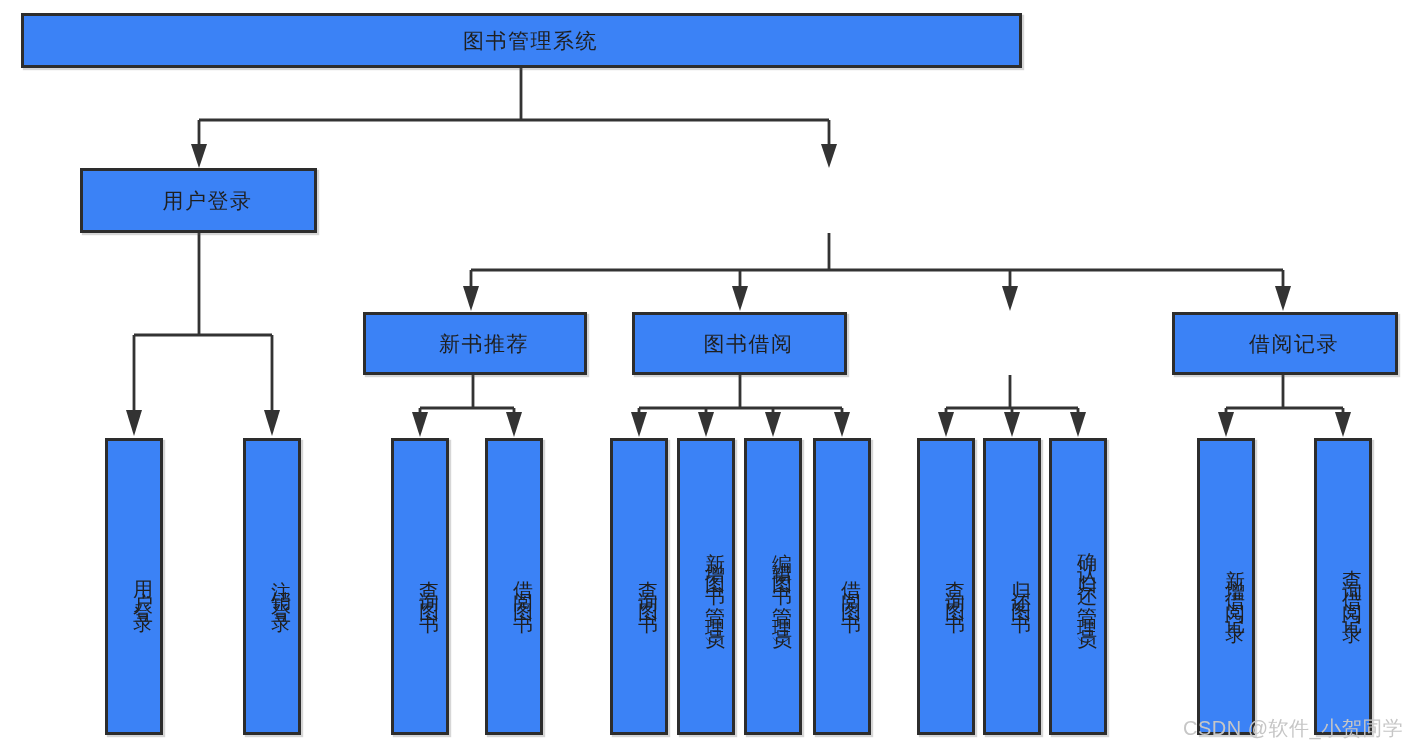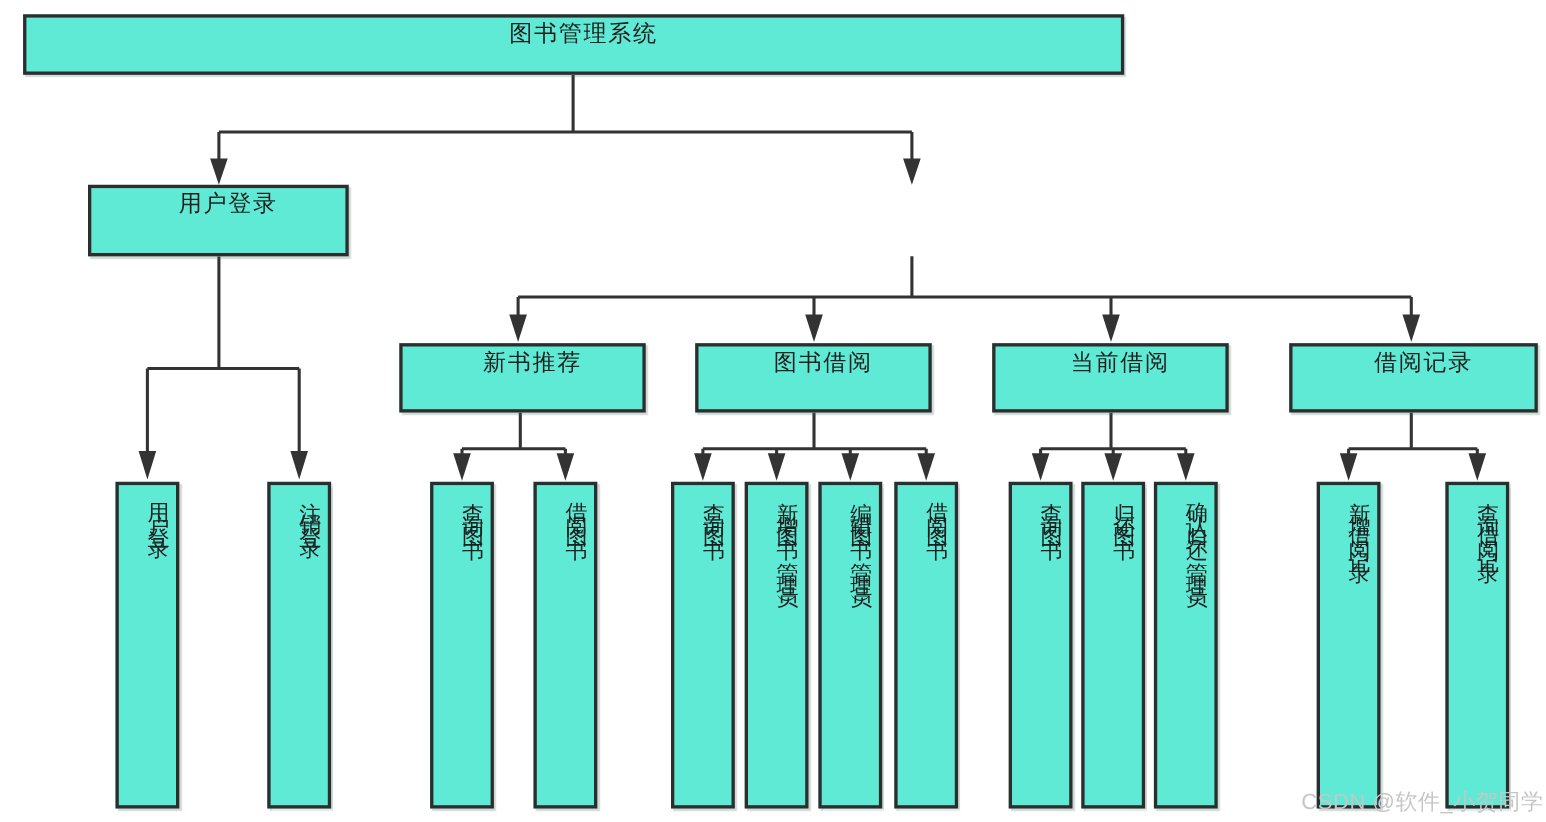--- a/index.html
+++ b/index.html
@@ -3,22 +3,22 @@
 <meta charset="utf-8">
 <style>
   html,body { margin:0; padding:0; background:#ffffff; }
   .canvas {
     position:relative; width:1405px; height:747px; background:#ffffff;
     font-family:"Liberation Sans","DejaVu Sans",sans-serif; color:#1f1f1f;
     overflow:hidden;
   }
   svg.connectors { position:absolute; left:0; top:0; z-index:1; }
   .box {
-    position:absolute; box-sizing:border-box; background:#5eead4;
-    border:3px solid #2d2d2d; display:flex; align-items:flex-start; justify-content:center;
+    position:absolute; box-sizing:border-box; background:#3b82f6;
+    border:3px solid #2d2d2d; display:flex; align-items:center; justify-content:center;
     box-shadow:2px 2px 1px rgba(90,90,90,0.25); z-index:2;padding-left:18px;
   }
   .hlabel { font-size:21px; letter-spacing:1.5px; white-space:nowrap; }
   .root   { left:21px;  top:13px;  width:1001px; height:55px; }
   .l2a    { left:80px;  top:168px; width:237px;  height:65px; }
   .l2b    { left:712px; top:168px; width:235px;  height:65px; }
   .l3     { top:312px; height:63px; }
   .g0 { left:363px;  width:224px; }
   .g1 { left:632px;  width:215px; }
   .g2 { left:902px;  width:215px; }
@@ -84,23 +84,20 @@
   <div class="box l2a">
     <span class="hlabel">用户登录</span>
   </div>
 
   <div class="box l3 g1">
     <span class="hlabel">图书借阅</span>
   </div>
   <div class="box l3 g0">
     <span class="hlabel">新书推荐</span>
   </div>
-  <div class="box l3 g2">
-    <span class="hlabel">当前借阅</span>
-  </div>
   <div class="box l3 g3">
     <span class="hlabel">借阅记录</span>
   </div>
 
   <div class="box vbox v1">
     <span class="vlabel">用户登录</span>
   </div>
   <div class="box vbox v2">
     <span class="vlabel">注销登录</span>
   </div>

